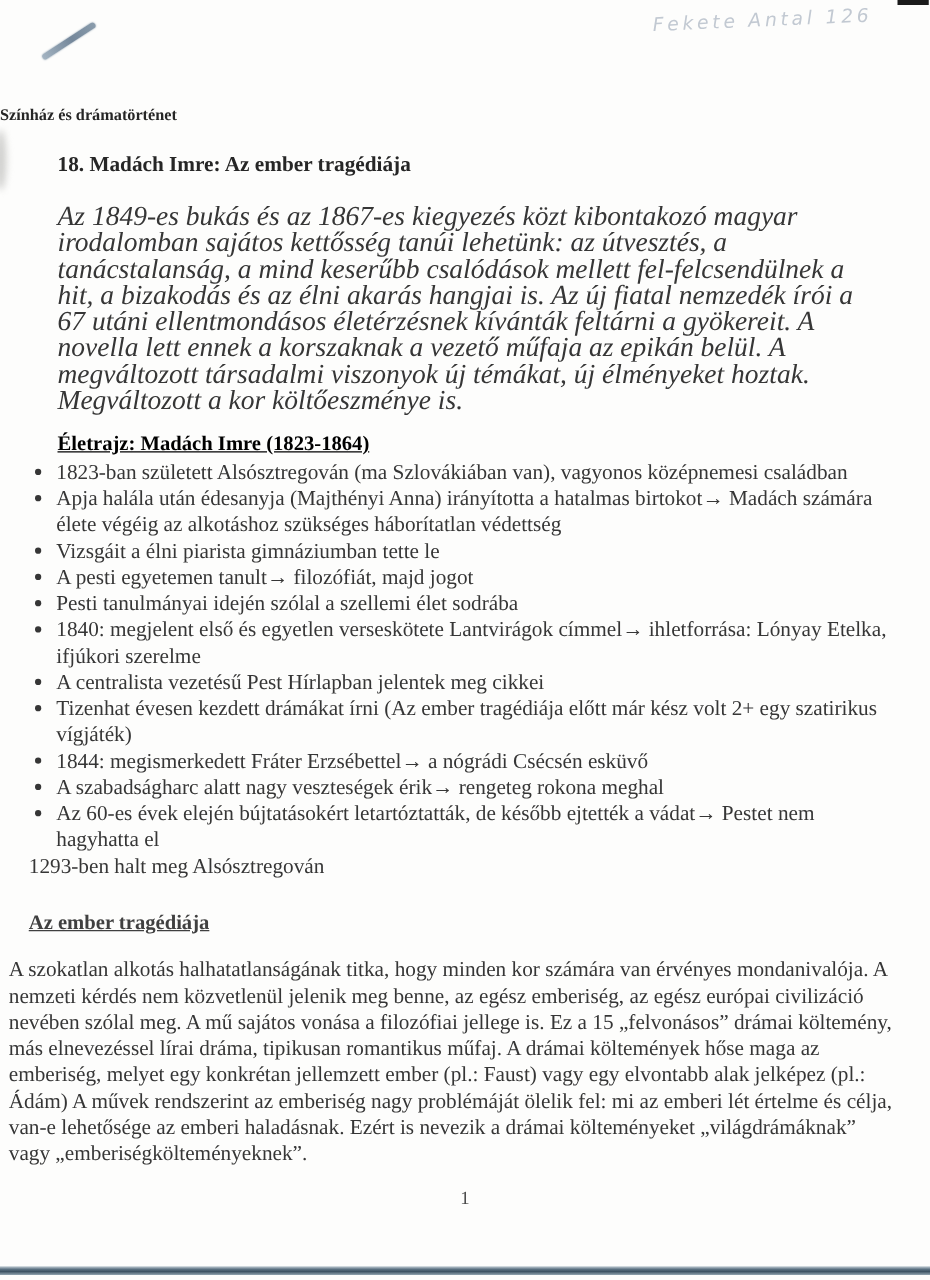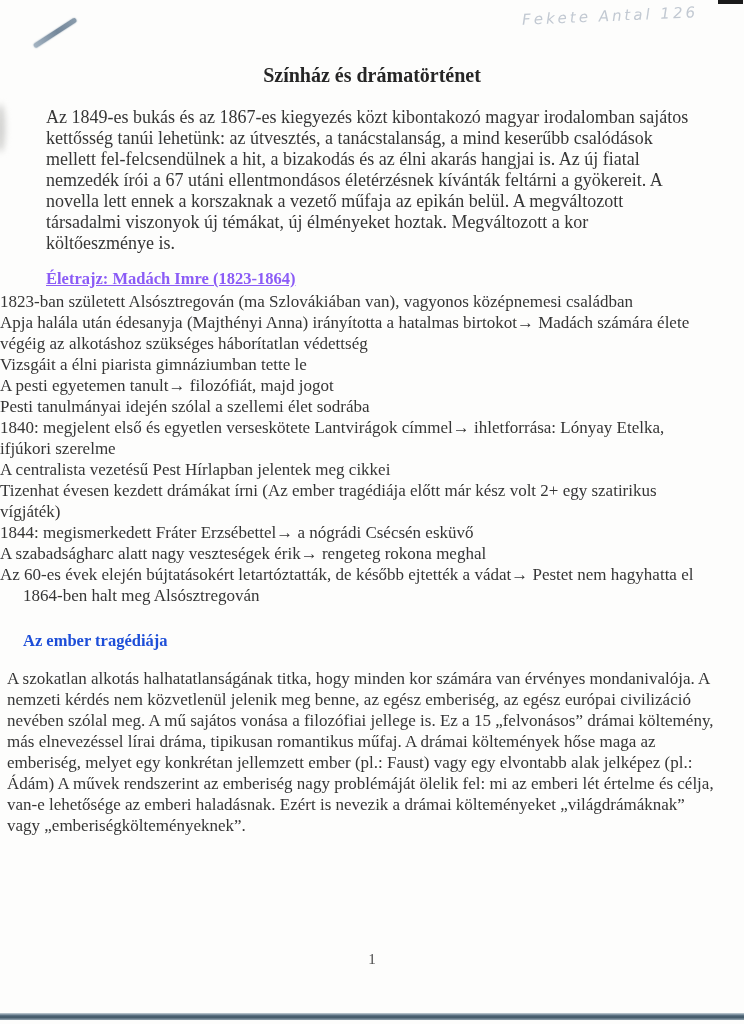--- a/index.html
+++ b/index.html
@@ -46,46 +46,48 @@
     font-style:italic;
     font-size:15px;
     letter-spacing:3px;
     color:#c2c9d2;
     transform:rotate(-2.5deg);
     white-space:nowrap;
   }
 
   
   .doc-title {
-    padding-top:64px;
-    text-align:center;
+    padding-top:84px;
+    text-align:left;
     font-weight:bold;
-    font-size:20px;
+    font-size:13px;
     color:#262626;
   }
   .main-heading {
     margin:22px 44px 0 46px;
     font-weight:bold;
     font-size:17px;
     color:#262626;
   }
   .intro {
     margin:20px 46px 0 46px;
-    font-size:18px;
+    font-size:22px;
     line-height:21px;
+    font-style:italic;
   }
   .bio-heading {
     margin:15px 0 0 46px;
     font-weight:bold;
     font-size:16.5px;
     text-decoration:underline;
-    color:#8b5cf6;
+    color:#000000;
   }
   ul.bio-list {
     margin:2px 28px 0 0;
+    padding-left:45px;
     list-style:disc outside;
   }
   ul.bio-list li {
     font-size:17px;
     line-height:21px;
   }
   ul.bio-list-flush {
     margin:0 18px 0 0;
     padding-left:38px;
     list-style:disc outside;
@@ -96,21 +98,22 @@
   }
   .bio-trailing {
     margin:0 20px 0 23px;
     font-size:17px;
     line-height:21px;
   }
   .tragedy-heading {
     margin:25px 0 16px 23px;
     font-weight:bold;
     font-size:16.5px;
-    color:#1d4ed8;
+    text-decoration:underline;
+    color:#404040;
   }
   .tragedy-para {
     margin:17px 22px 0 7px;
     font-size:17px;
     line-height:21px;
   }
   .page-number {
     position:absolute; top:951px; left:0;
     width:100%;
     text-align:center;
@@ -123,39 +126,40 @@
 
 <div class="page">
 
   <div class="pen-stroke"></div>
   <div class="handwritten">Fekete Antal 126</div>
   <div class="corner-tick"></div>
   <div class="edge-smudge"></div>
 
   <div class="doc-title">Színház és drámatörténet</div>
 
+  <div class="main-heading">18. Madách Imre: Az ember tragédiája</div>
 
   <p class="intro">Az 1849-es bukás és az 1867-es kiegyezés közt kibontakozó magyar irodalomban sajátos kettősség tanúi lehetünk: az útvesztés, a tanácstalanság, a mind keserűbb csalódások mellett fel-felcsendülnek a hit, a bizakodás és az élni akarás hangjai is. Az új fiatal nemzedék írói a 67 utáni ellentmondásos életérzésnek kívánták feltárni a gyökereit. A novella lett ennek a korszaknak a vezető műfaja az epikán belül. A megváltozott társadalmi viszonyok új témákat, új élményeket hoztak. Megváltozott a kor költőeszménye is.</p>
 
   <div class="bio-heading">Életrajz: Madách Imre (1823-1864)</div>
 
   <ul class="bio-list">
     <li>1823-ban született Alsósztregován (ma Szlovákiában van), vagyonos középnemesi családban</li>
     <li>Apja halála után édesanyja (Majthényi Anna) irányította a hatalmas birtokot→ Madách számára élete végéig az alkotáshoz szükséges háborítatlan védettség</li>
     <li>Vizsgáit a élni piarista gimnáziumban tette le</li>
     <li>A pesti egyetemen tanult→ filozófiát, majd jogot</li>
     <li>Pesti tanulmányai idején szólal a szellemi élet sodrába</li>
     <li>1840: megjelent első és egyetlen verseskötete Lantvirágok címmel→ ihletforrása: Lónyay Etelka, ifjúkori szerelme</li>
     <li>A centralista vezetésű Pest Hírlapban jelentek meg cikkei</li>
     <li>Tizenhat évesen kezdett drámákat írni (Az ember tragédiája előtt már kész volt 2+ egy szatirikus vígjáték)</li>
     <li>1844: megismerkedett Fráter Erzsébettel→ a nógrádi Csécsén esküvő</li>
     <li>A szabadságharc alatt nagy veszteségek érik→ rengeteg rokona meghal</li>
     <li>Az 60-es évek elején bújtatásokért letartóztatták, de később ejtették a vádat→ Pestet nem hagyhatta el</li>
   </ul>
-  <div class="bio-trailing">1864-ben halt meg Alsósztregován</div>
+  <div class="bio-trailing">1293-ben halt meg Alsósztregován</div>
 
   <div class="tragedy-heading">Az ember tragédiája</div>
 
   <p class="tragedy-para">A szokatlan alkotás halhatatlanságának titka, hogy minden kor számára van érvényes mondanivalója. A nemzeti kérdés nem közvetlenül jelenik meg benne, az egész emberiség, az egész európai civilizáció nevében szólal meg. A mű sajátos vonása a filozófiai jellege is. Ez a 15 „felvonásos” drámai költemény, más elnevezéssel lírai dráma, tipikusan romantikus műfaj. A drámai költemények hőse maga az emberiség, melyet egy konkrétan jellemzett ember (pl.: Faust) vagy egy elvontabb alak jelképez (pl.: Ádám) A művek rendszerint az emberiség nagy problémáját ölelik fel: mi az emberi lét értelme és célja, van-e lehetősége az emberi haladásnak. Ezért is nevezik a drámai költeményeket „világdrámáknak” vagy „emberiségkölteményeknek”.</p>
 
   <div class="page-number">1</div>
 
   <div class="bottom-bar"></div>
 </div>
 

